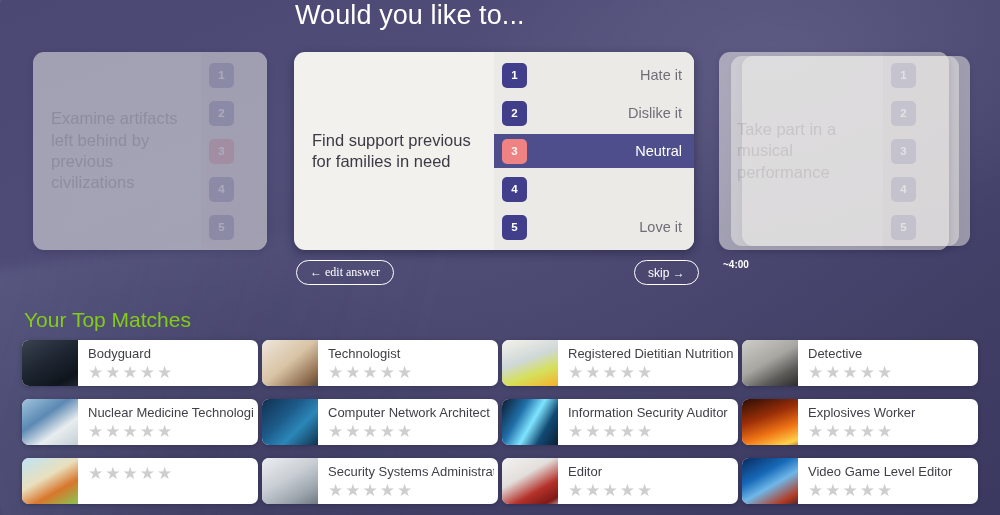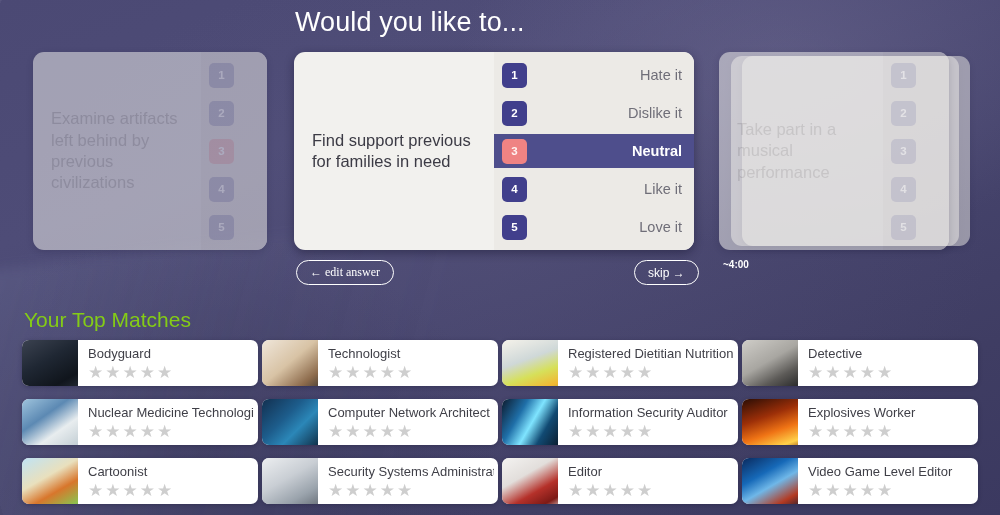--- a/index.html
+++ b/index.html
@@ -46,21 +46,21 @@
     transform: rotate(-7deg);
     filter: blur(6px);
   }
 
   .page { position: relative; z-index: 2; width: 1000px; height: 515px; }
 
   
   .question-title {
     position: absolute;
     left: 295px;
-    top: 7px;
+    top: 0;
     font-size: 27px;
     font-weight: 400;
     color: #ffffff;
     letter-spacing: 0.1px;
     white-space: nowrap;
   }
 
   
   .deck { position: absolute; left: 0; top: 52px; width: 1000px; height: 200px; }
 
@@ -146,21 +146,21 @@
   .option .olabel {
     flex: 1 1 auto;
     text-align: right;
     font-size: 14.5px;
     color: #6f6e78;
     padding-right: 12px;
   }
 
   .option.selected { background: #4e4e8c; }
   .option.selected .badge { background: #ef8383; color: #fff4f2; }
-  .option.selected .olabel { color: #ffffff; font-weight: 700; }
+  .option.selected .olabel { color: #ffffff; font-weight: 400; }
 
   
   .qcard.prev .option .badge,
   .qcard.next .option .badge { background: #c4c3d2; color: #ffffff; }
   .qcard.prev .option.answered .badge { background: #eec9c9; }
 
   
   .pill {
     position: absolute;
     height: 25px;
@@ -305,21 +305,20 @@
         <div class="option">
           <div class="badge">2</div>
           <div class="olabel">Dislike it</div>
         </div>
         <div class="option selected">
           <div class="badge">3</div>
           <div class="olabel">Neutral</div>
         </div>
         <div class="option">
           <div class="badge">4</div>
-          <div class="olabel">Like it</div>
         </div>
         <div class="option">
           <div class="badge">5</div>
           <div class="olabel">Love it</div>
         </div>
       </div>
     </div>
 
     <div class="qcard next">
       <div class="qcard-prompt">Take part in a musical performance</div>
@@ -451,21 +450,20 @@
             <span class="star">★</span>
             <span class="star">★</span>
             <span class="star">★</span>
             <span class="star">★</span>
           </div>
         </div>
       </div>
       <div class="match-card">
         <div class="thumb t-cartoonist"></div>
         <div class="match-body">
-          <div class="match-name">Cartoonist</div>
           <div class="stars">
             <span class="star">★</span>
             <span class="star">★</span>
             <span class="star">★</span>
             <span class="star">★</span>
             <span class="star">★</span>
           </div>
         </div>
       </div>
       <div class="match-card">

